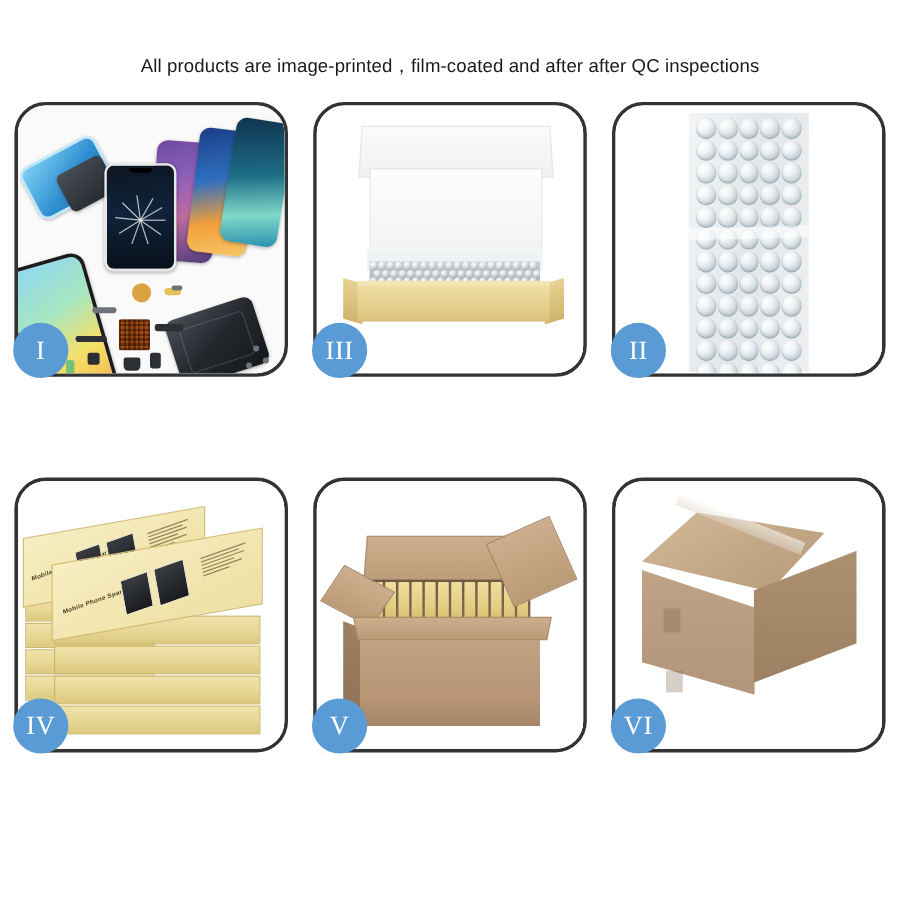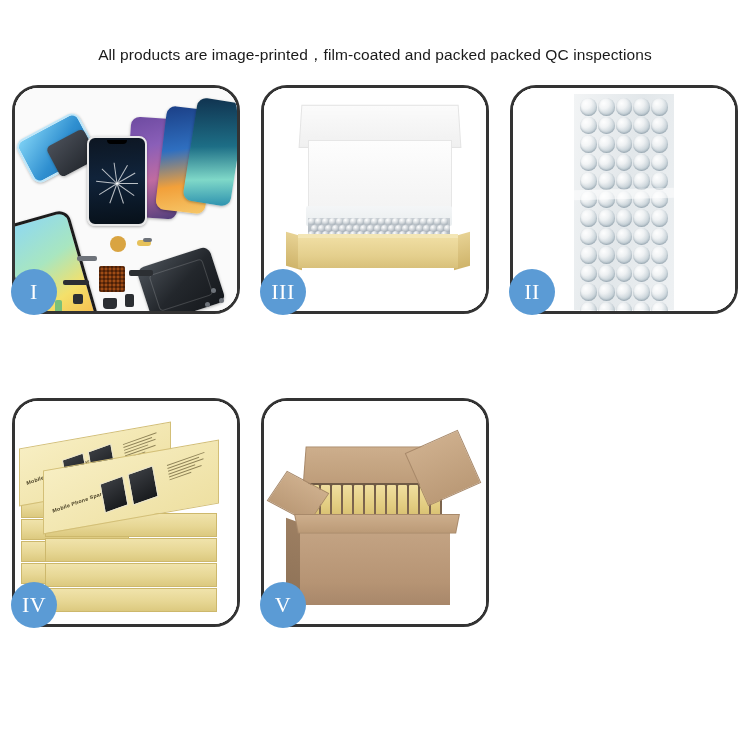--- a/index.html
+++ b/index.html
@@ -340,21 +340,21 @@
     transform: rotate(22deg);
   }
   .sc-tab {
     position: absolute; background: rgba(120,95,70,.3);
   }
 </style>
 </head>
 <body>
 
 <div class="header">
-  <div class="subtitle">All products are image-printed，film-coated and packed packed QC inspections</div>
+  <div class="subtitle">All products are image-printed，film-coated and after after QC inspections</div>
 </div>
 
 <div class="grid">
 
   <div class="panel">
     <div class="panel-inner">
       <div class="scene-parts">
         <div class="scr scr-a"></div>
         <div class="scr scr-a2"></div>
         <div class="scr scr-c"></div>
@@ -637,14 +637,28 @@
         <div class="flap flap-left"></div>
         <div class="ct-rim"></div>
         <div class="ct-side"></div>
         <div class="ct-body"></div>
         <div class="flap flap-front"></div>
       </div>
     </div>
     <div class="badge">V</div>
   </div>
 
+  <div class="panel">
+    <div class="panel-inner">
+      <div class="scene-sealed">
+        <div class="sc-top2"></div>
+        <div class="sc-left"></div>
+        <div class="sc-right"></div>
+        <div class="sc-tape"></div>
+        <div class="sc-tape2"></div>
+        <div class="sc-tab" style="left:40px;top:106px;width:14px;height:20px;"></div>
+        <div class="sc-tab" style="left:42px;top:158px;width:14px;height:18px;"></div>
+      </div>
+    </div>
+    <div class="badge">VI</div>
+  </div>
 
 </div>
 
 </body></html>

